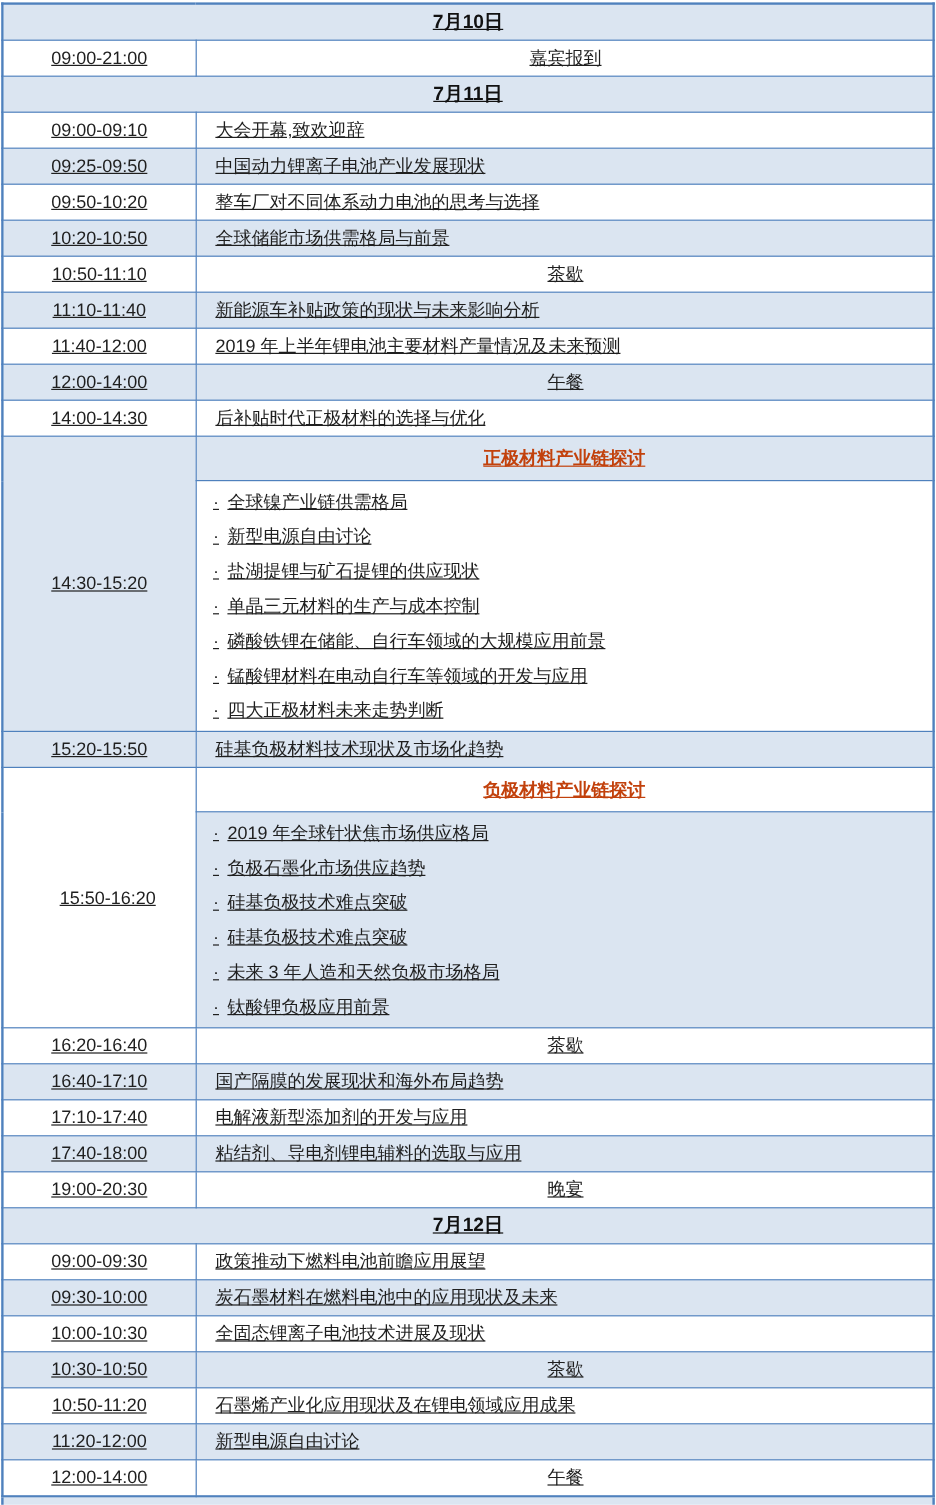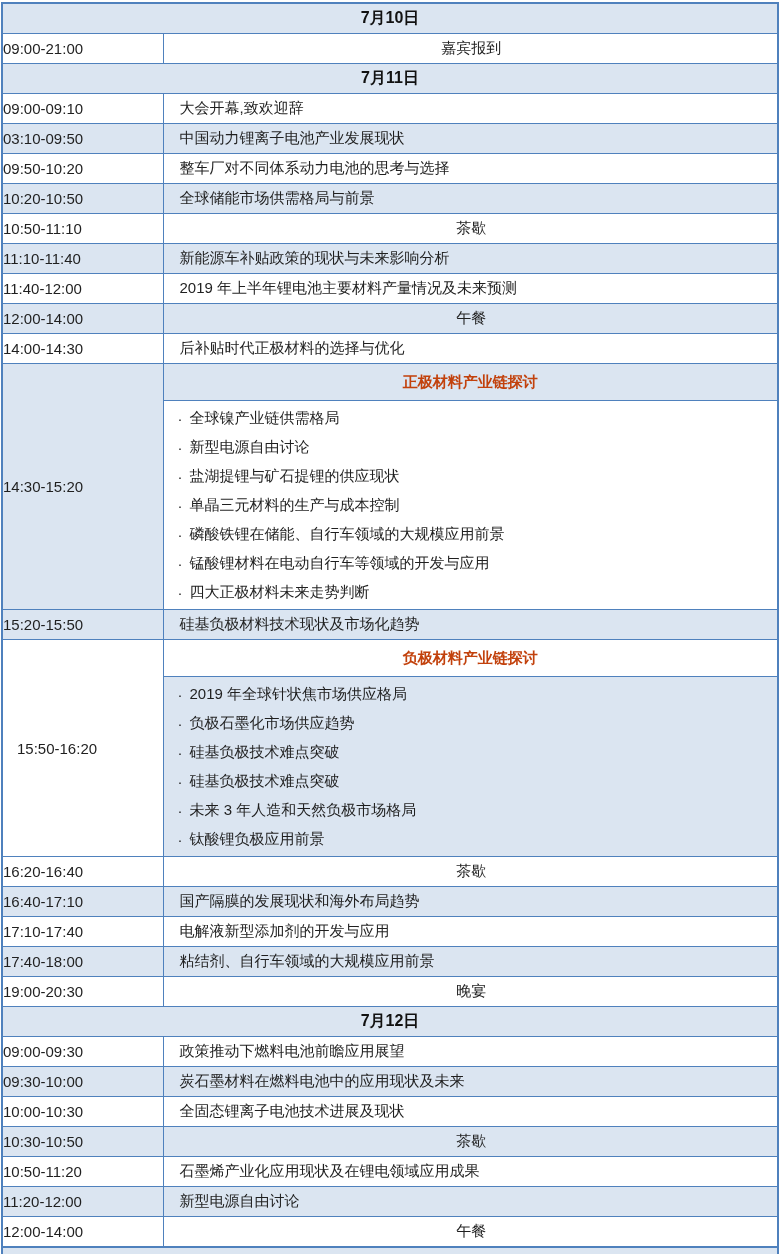--- a/index.html
+++ b/index.html
@@ -22,32 +22,33 @@
     width:778px;border-collapse:collapse;table-layout:fixed;
     border:2px solid var(--border);
   }
   td{
     border:1px solid var(--border);
     font-size:15px;
     vertical-align:middle;
     padding:0;
     overflow:hidden;
     white-space:nowrap;
+    text-decoration:underline;
   }
   tr{height:30px;}
   tr.shade-blue > td{background:var(--blue);}
   tr.shade-white > td{background:var(--white);}
   td.cell-blue{background:var(--blue) !important;}
   td.cell-white{background:var(--white) !important;padding-left:14px;}
 
   td.day-cell{
     text-align:center;font-weight:bold;font-size:16px;color:#111;
     height:29px;
   }
-  td.time-cell{}
+  td.time-cell{text-align:center;}
   td.content-cell{text-align:left;padding-left:16px;}
   td.content-cell.center{text-align:center;padding-left:2px;}
   tr.section-title-row{height:37px;}
   td.section-title-cell{
     text-align:center;font-weight:bold;font-size:15px;color:#c2410c;
   }
   td.items-cell{padding:3px 0 2px 0;}
   .bullet-line{
     height:29px;display:flex;align-items:center;padding-left:14px;
   }
@@ -78,21 +79,21 @@
           <td class="content-cell center">嘉宾报到</td>
         </tr>
         <tr class="shade-blue">
           <td class="day-cell" colspan="2">7月11日</td>
         </tr>
         <tr class="shade-white">
           <td class="time-cell">09:00-09:10</td>
           <td class="content-cell">大会开幕,致欢迎辞</td>
         </tr>
         <tr class="shade-blue">
-          <td class="time-cell">03:10-09:50</td>
+          <td class="time-cell">09:25-09:50</td>
           <td class="content-cell">中国动力锂离子电池产业发展现状</td>
         </tr>
         <tr class="shade-white">
           <td class="time-cell">09:50-10:20</td>
           <td class="content-cell">整车厂对不同体系动力电池的思考与选择</td>
         </tr>
         <tr class="shade-blue">
           <td class="time-cell">10:20-10:50</td>
           <td class="content-cell">全球储能市场供需格局与前景</td>
         </tr>
@@ -195,21 +196,21 @@
         <tr class="shade-blue">
           <td class="time-cell">16:40-17:10</td>
           <td class="content-cell">国产隔膜的发展现状和海外布局趋势</td>
         </tr>
         <tr class="shade-white">
           <td class="time-cell">17:10-17:40</td>
           <td class="content-cell">电解液新型添加剂的开发与应用</td>
         </tr>
         <tr class="shade-blue">
           <td class="time-cell">17:40-18:00</td>
-          <td class="content-cell">粘结剂、自行车领域的大规模应用前景</td>
+          <td class="content-cell">粘结剂、导电剂锂电辅料的选取与应用</td>
         </tr>
         <tr class="shade-white">
           <td class="time-cell">19:00-20:30</td>
           <td class="content-cell center">晚宴</td>
         </tr>
         <tr class="shade-blue">
           <td class="day-cell" colspan="2">7月12日</td>
         </tr>
         <tr class="shade-white">
           <td class="time-cell">09:00-09:30</td>

